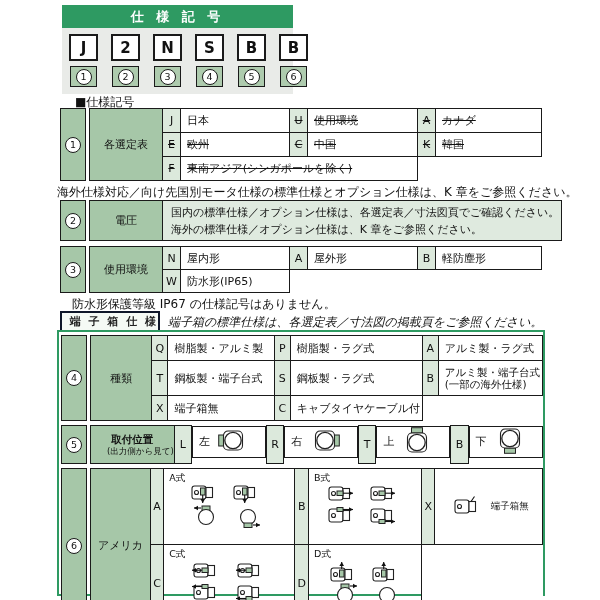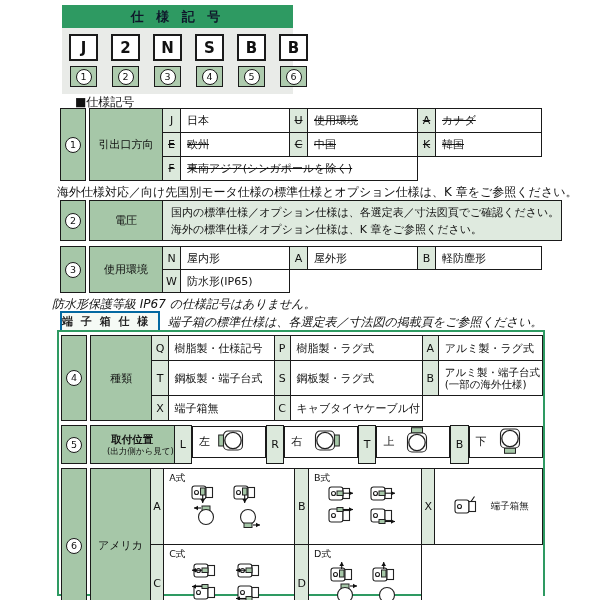--- a/index.html
+++ b/index.html
@@ -2,21 +2,21 @@
 <html><head>
 <meta charset="utf-8">
 <style>
   html,body{margin:0;padding:0;}
   body{width:600px;height:600px;position:relative;background:#fff;
        font-family:"DejaVu Sans","Liberation Sans",sans-serif;color:#111;}
   .abs{position:absolute;}
 
   
   .top-block{left:62px;top:5px;width:231px;}
-  .title-bar{background:#2e9a62;color:#0f172a;font-size:13px;font-weight:bold;
+  .title-bar{background:#2e9a62;color:#ffffff;font-size:13px;font-weight:bold;
              text-align:center;letter-spacing:4px;height:23px;line-height:23px;}
   .code-area{background:#e9ebe8;display:flex;gap:13px;padding:6px 0 7px 7px;}
   .code-unit{display:flex;flex-direction:column;align-items:center;gap:5px;}
   .code-box{width:25px;height:23px;border:2px solid #1a1a1a;background:#fff;
             font-weight:bold;font-size:15px;display:flex;align-items:center;justify-content:center;}
   .num-cell{width:25px;height:19px;border:1px solid #1a1a1a;background:#aecbae;
             display:flex;align-items:center;justify-content:center;}
   .circle{display:inline-flex;width:14px;height:14px;border-radius:50%;border:1px solid #1a1a1a;
           background:#fff;align-items:center;justify-content:center;font-size:9.5px;line-height:1;}
 
@@ -31,22 +31,22 @@
   td{border:1px solid #1a1a1a;font-size:11px;padding:0 2px 0 6px;overflow:hidden;white-space:nowrap;}
   td.k{background:#dce9dc;text-align:center;padding:0;}
   td.lab{background:#a6c7a8;text-align:center;padding:0;}
   td.none{border:none;background:#fff;}
   .struck{text-decoration:line-through;}
   td.volt{background:#dfeadf;line-height:17px;padding-left:8px;}
   .small2{font-size:8.5px;font-weight:normal;display:block;margin-left:16px;}
   .twoline{white-space:normal;line-height:12.5px;font-size:10.5px;padding-top:2px;padding-bottom:2px;}
 
   
-  .tbox-label{left:60px;top:311px;width:96px;height:17px;border:2px solid #0369a1;background:#f5faf5;
-              font-size:11px;font-weight:bold;text-align:left;line-height:17px;letter-spacing:2px;color:#222;}
+  .tbox-label{left:60px;top:311px;width:96px;height:17px;border:2px solid #0f172a;background:#f5faf5;
+              font-size:11px;font-weight:bold;text-align:right;line-height:17px;letter-spacing:2px;color:#222;}
   .tbox-caption{left:168px;top:314px;font-style:italic;}
   .green-frame{left:57px;top:330px;width:482px;height:259px;border:2px solid #2e9a62;padding:3px 0 0 2px;}
   .green-frame .trow{margin-bottom:4px;}
 
   
   .mount-cell{display:flex;align-items:center;gap:8px;padding-left:6px;}
   .dir-cell{position:relative;padding:12px;}
   .dir-label{position:absolute;left:5px;top:3px;font-size:9.5px;}
   .dir-wrap{display:flex;align-items:center;justify-content:center;height:100%;}
   .xcell-wrap{display:flex;align-items:center;justify-content:center;gap:8px;height:100%;}
@@ -115,21 +115,21 @@
         <col style="width:73px">
         <col style="width:18px">
         <col style="width:109px">
         <col style="width:18px">
         <col style="width:110px">
         <col style="width:18px">
         <col style="width:106px">
       </colgroup>
     <tbody>
         <tr style="height:24px">
-      <td class="lab" rowspan="3">引出口方向</td>
+      <td class="lab" rowspan="3">各選定表</td>
       <td class="k">J</td>
       <td>日本</td>
       <td class="k struck">U</td>
       <td class="struck">使用環境</td>
       <td class="k struck">A</td>
       <td class="struck">カナダ</td>
     </tr>
     <tr style="height:24px">
       <td class="k struck">E</td>
       <td class="struck">欧州</td>
@@ -196,21 +196,21 @@
     </tr>
     <tr style="height:23px">
       <td class="k">W</td>
       <td>防水形(IP65)</td>
       <td colspan="4" class="none"></td>
     </tr>
   </tbody>
     </table>
 </div>
 
-<div class="abs note" style="left:52px;top:296px;font-style:italic;">防水形保護等級 IP67 の仕様記号はありません。</div>
+<div class="abs note" style="left:72px;top:296px;">防水形保護等級 IP67 の仕様記号はありません。</div>
 
 <div class="abs tbox-label">端 子 箱 仕 様</div>
 <div class="abs note tbox-caption">端子箱の標準仕様は、各選定表／寸法図の掲載頁をご参照ください。</div>
 
 <div class="abs green-frame">
 
   <div class="trow">
     <div class="numbox">
         <span class="circle">4</span>
       </div>
@@ -221,21 +221,21 @@
           <col style="width:109px">
           <col style="width:18px">
           <col style="width:110px">
           <col style="width:18px">
           <col style="width:106px">
         </colgroup>
       <tbody>
           <tr style="height:25px">
         <td class="lab" rowspan="3">種類</td>
         <td class="k">Q</td>
-        <td>樹脂製・仕様記号</td>
+        <td>樹脂製・アルミ製</td>
         <td class="k">P</td>
         <td>樹脂製・ラグ式</td>
         <td class="k">A</td>
         <td>アルミ製・ラグ式</td>
       </tr>
       <tr style="height:35px">
         <td class="k">T</td>
         <td>鋼板製・端子台式</td>
         <td class="k">S</td>
         <td>鋼板製・ラグ式</td>

